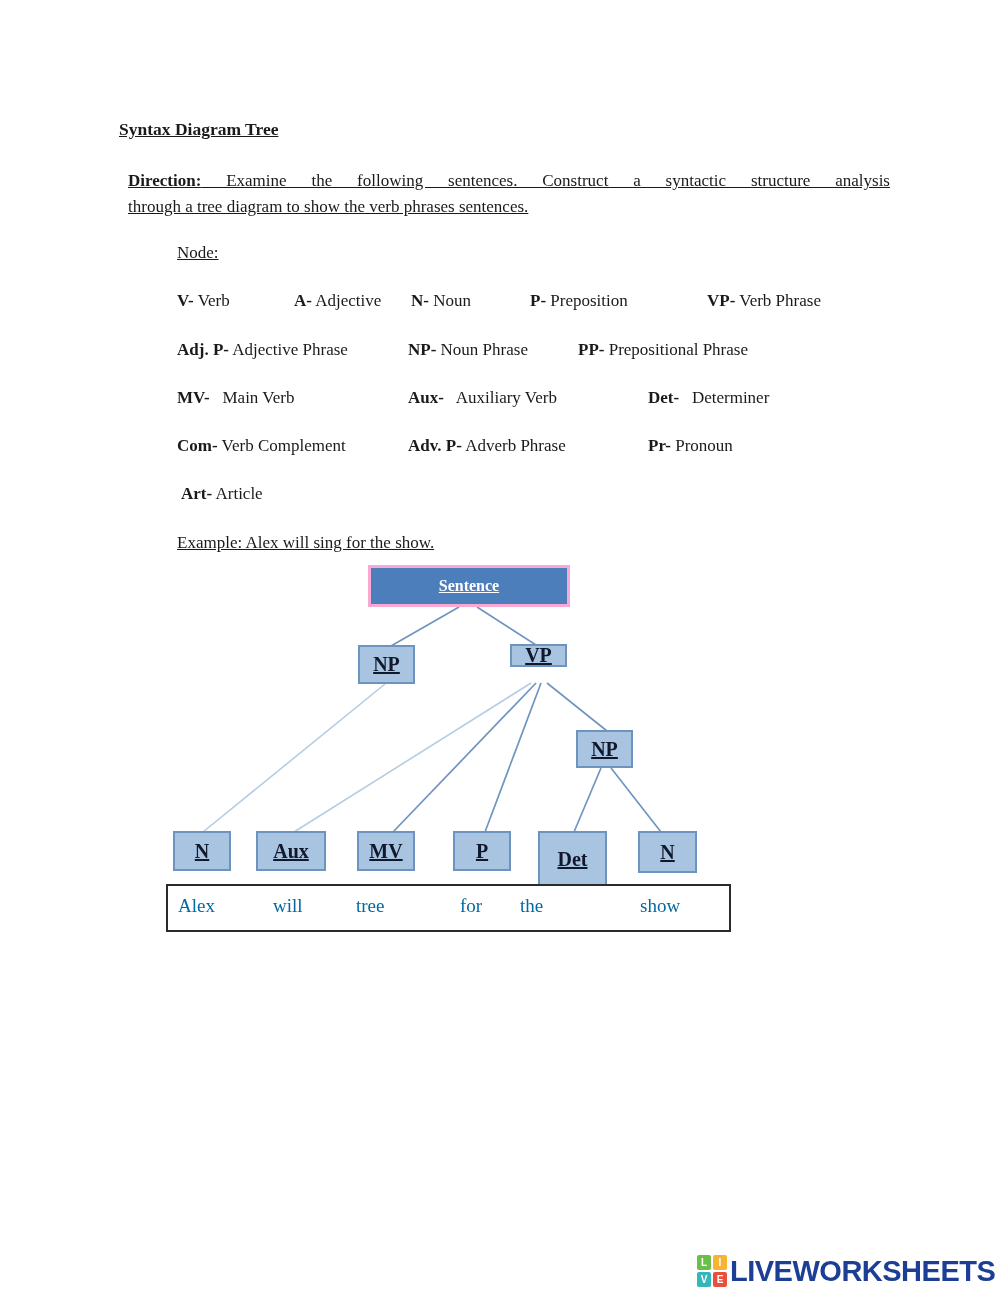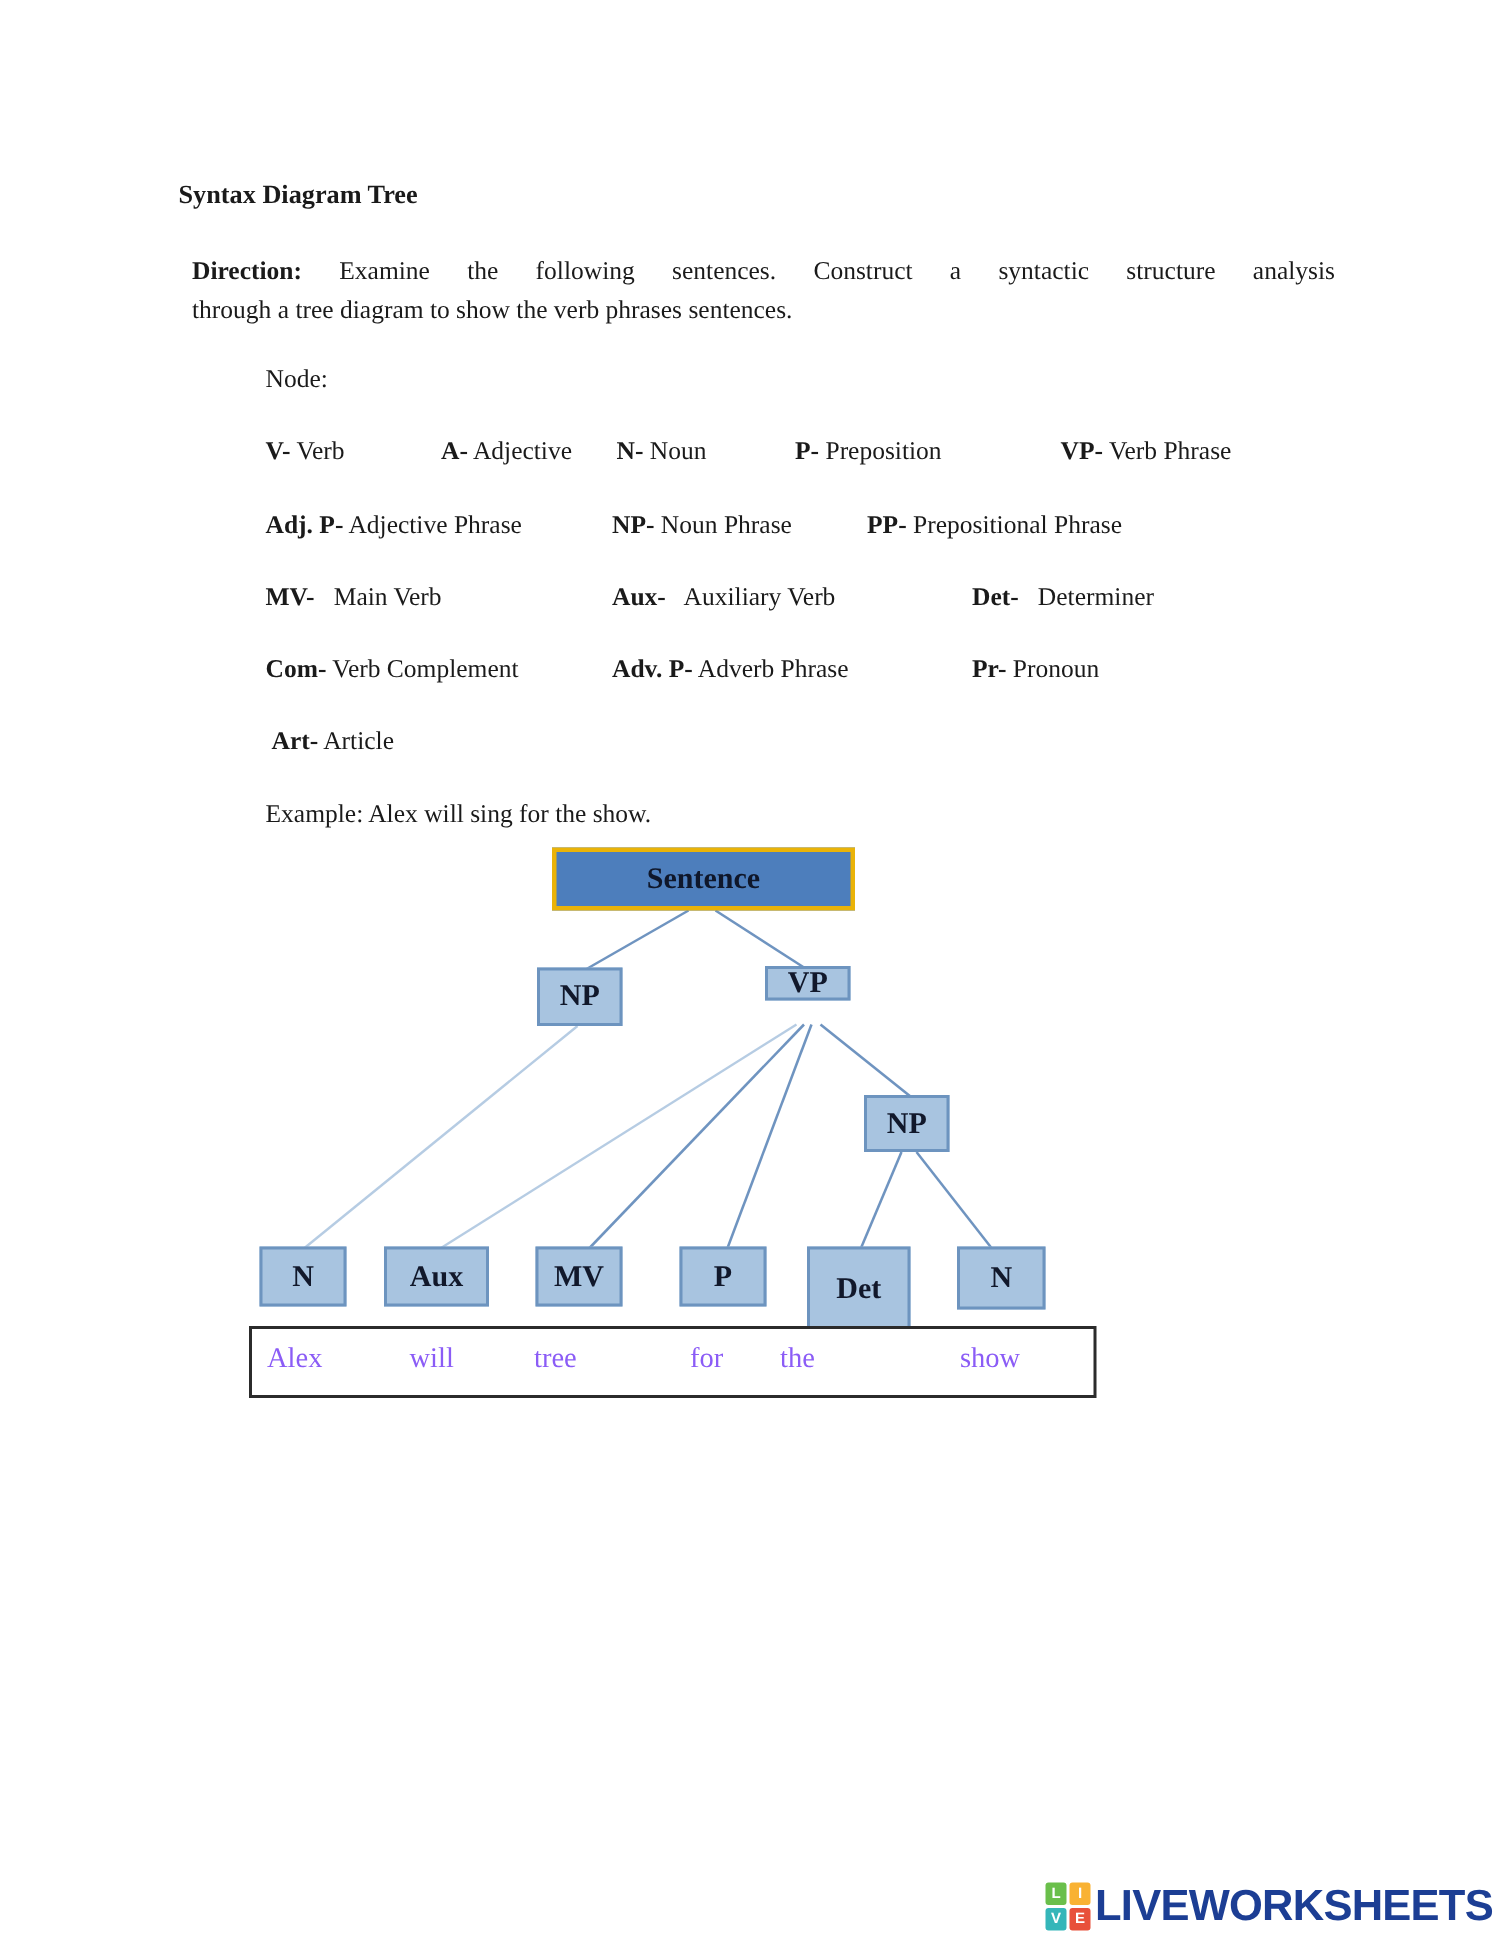--- a/index.html
+++ b/index.html
@@ -1,48 +1,48 @@
 <!DOCTYPE html>
 <html><head>
 <meta charset="utf-8">
 <style>
   html,body{margin:0;padding:0;background:#ffffff;}
   #page{
     position:relative;width:1000px;height:1291px;background:#ffffff;
     font-family:"Liberation Serif","DejaVu Serif",serif;color:#1a1a1a;
     overflow:hidden;
   }
-  .abs{position:absolute;}
+  .abs{position:absolute;text-decoration:underline;}
   .doc-title{left:119px;top:119px;font-size:17.5px;font-weight:bold;}
   .para{left:128px;top:168px;width:762px;font-size:17px;line-height:26px;}
   .jline{text-align:justify;height:26px;overflow:hidden;}
   .jline::after{content:"";display:inline-block;width:100%;}
   .legend-head{left:177px;top:243px;font-size:17px;}
   .lrow{left:0;width:836px;height:24px;font-size:17px;}
   .li{position:absolute;top:0;white-space:pre;}
   .li b{font-weight:bold;}
   .example{left:177px;top:533px;font-size:17px;text-align:center;}
 
   svg.wires{position:absolute;left:0;top:0;}
   .wire-l{stroke:#b6cce3;stroke-width:1.6;}
   .wire-m{stroke:#6f94c0;stroke-width:1.7;}
 
   .node{
     position:absolute;display:flex;align-items:center;justify-content:center;
     background:#a8c4e0;border:2px solid #6d94bf;
     font-weight:bold;font-size:20px;color:#11182b;box-sizing:border-box;
   }
   .node.root{
-    background:#4d7ebc;border:3px solid #eab308;font-size:20px;color:#0f172a;
+    background:#4d7ebc;border:3px solid #f9a8d4;font-size:16px;color:#ffffff;
   }
   .word-strip{
     position:absolute;left:166px;top:884px;width:565px;height:48px;
     border:2px solid #2b2b2b;box-sizing:border-box;background:#ffffff;
   }
-  .word{position:absolute;top:895px;font-size:19px;color:#8b5cf6;}
+  .word{position:absolute;top:895px;font-size:19px;color:#0369a1;}
 
   .footer-logo{
     position:absolute;left:697px;top:1253px;height:36px;
     display:flex;align-items:center;gap:3px;cursor:pointer;
   }
   .tile-grid{
     display:grid;grid-template-columns:14px 14px;grid-template-rows:15px 15px;
     gap:2px;
   }
   .tile{

